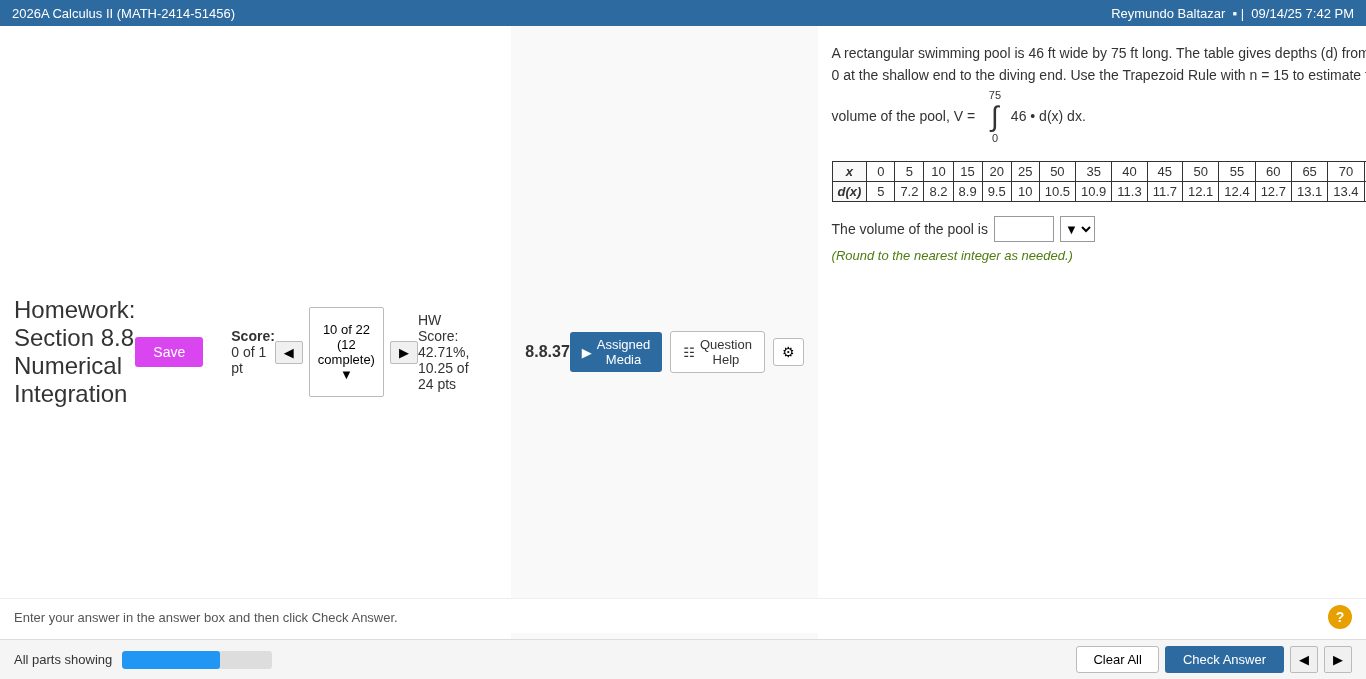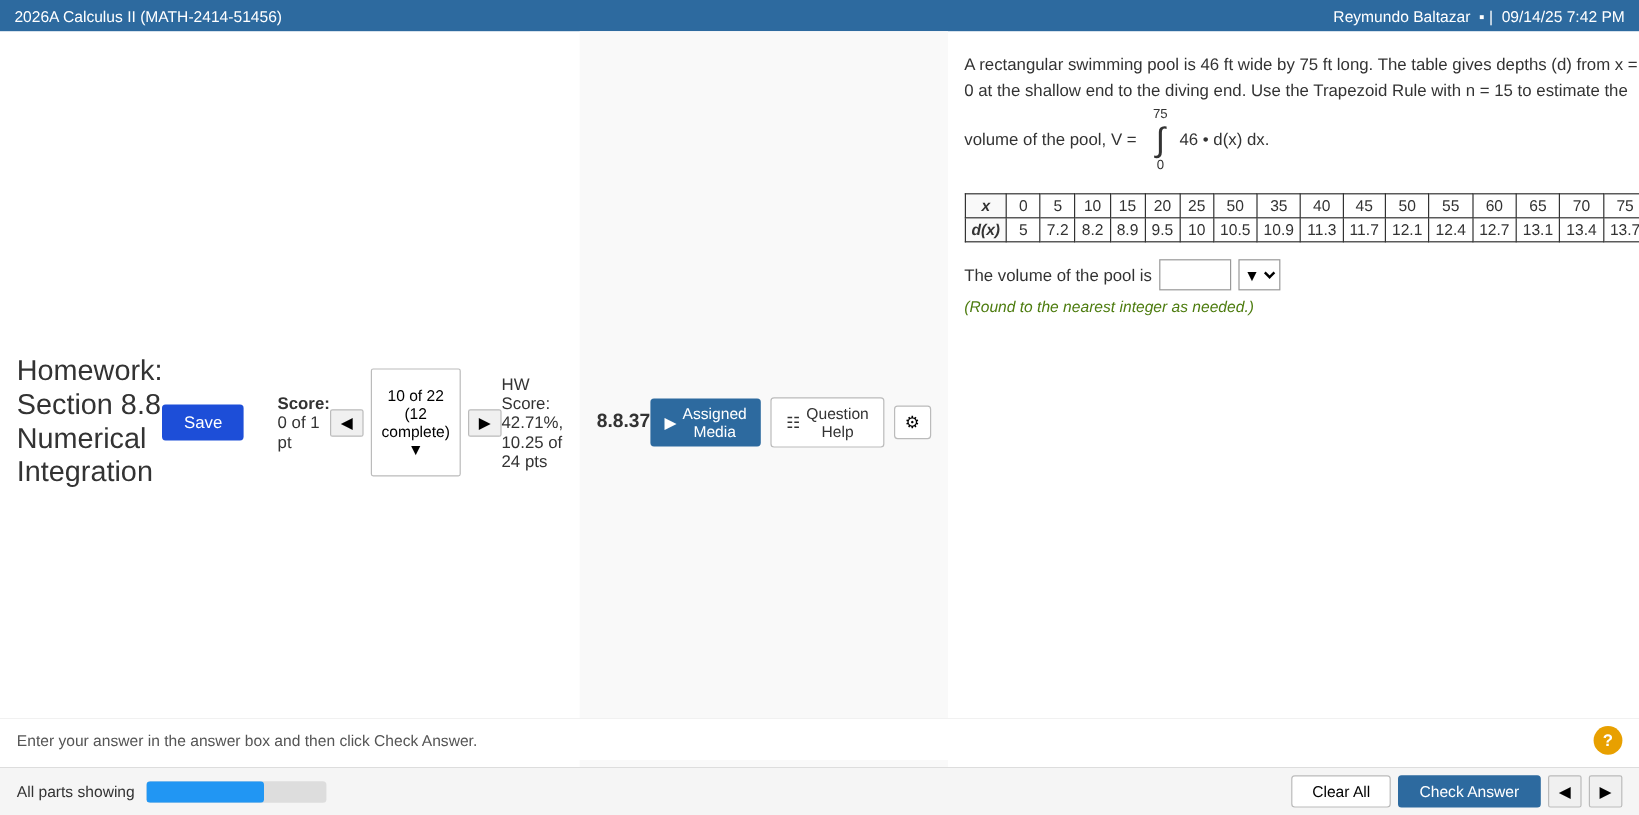--- a/index.html
+++ b/index.html
@@ -23,21 +23,21 @@
       justify-content: space-between;
       align-items: center;
       padding: 10px 14px;
       border-bottom: 1px solid #ddd;
     }
     .header-title {
       font-size: 24px;
       font-weight: normal;
     }
     .save-btn {
-      background: #1d4ed8;
+      background: #d946ef;
       color: #fff;
       border: none;
       padding: 7px 18px;
       font-size: 14px;
       cursor: pointer;
       border-radius: 3px;
     }
 
     
     .score-bar {
@@ -69,20 +69,21 @@
     .hw-score strong { font-weight: normal; }
 
     
     .question-bar {
       display: flex;
       justify-content: space-between;
       align-items: center;
       padding: 8px 14px;
       border-bottom: 1px solid #ddd;
       background: #f9f9f9;
+      margin-left: 28px;
     }
     .question-number {
       font-size: 16px;
       font-weight: bold;
     }
     .question-actions { display: flex; align-items: center; gap: 8px; }
     .assigned-media-btn {
       background: #2d6a9f;
       color: #fff;
       border: none;

